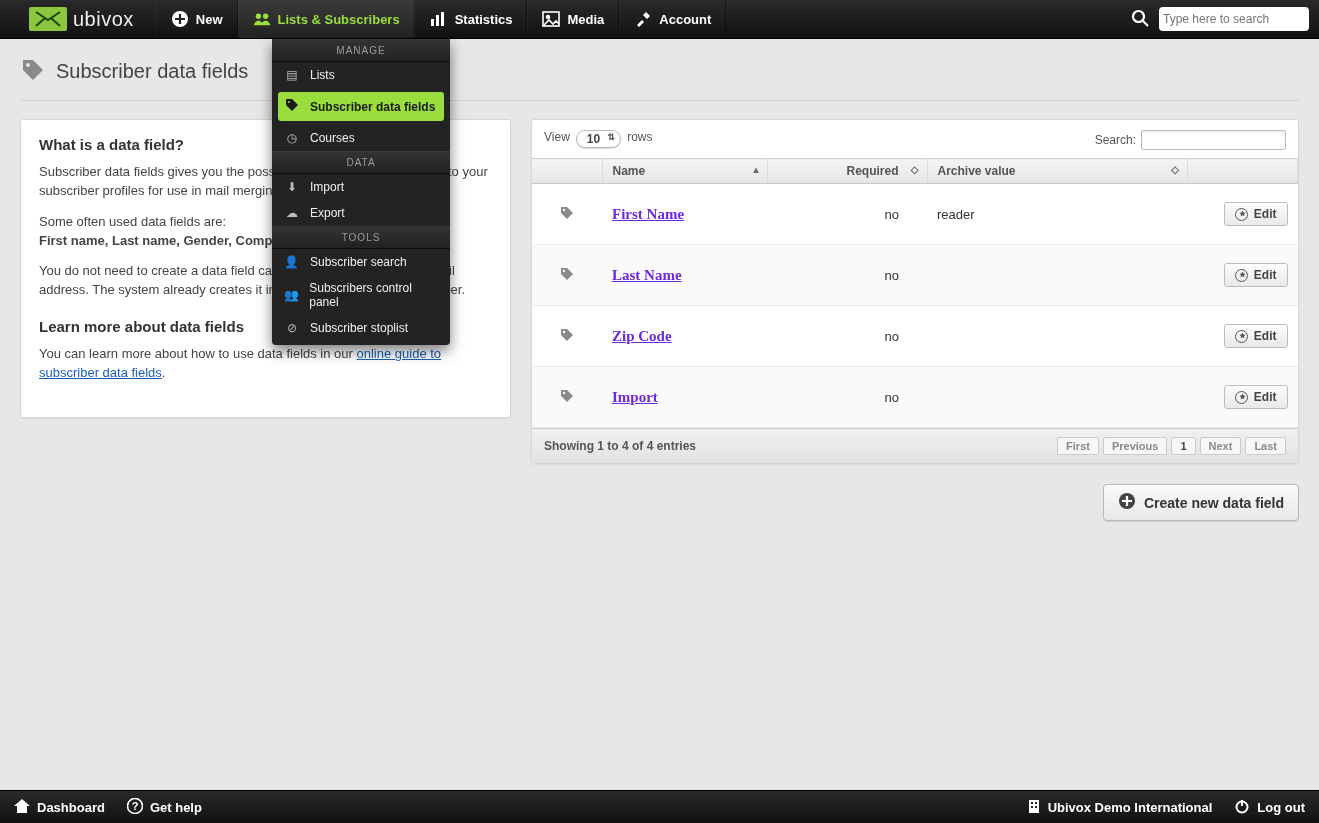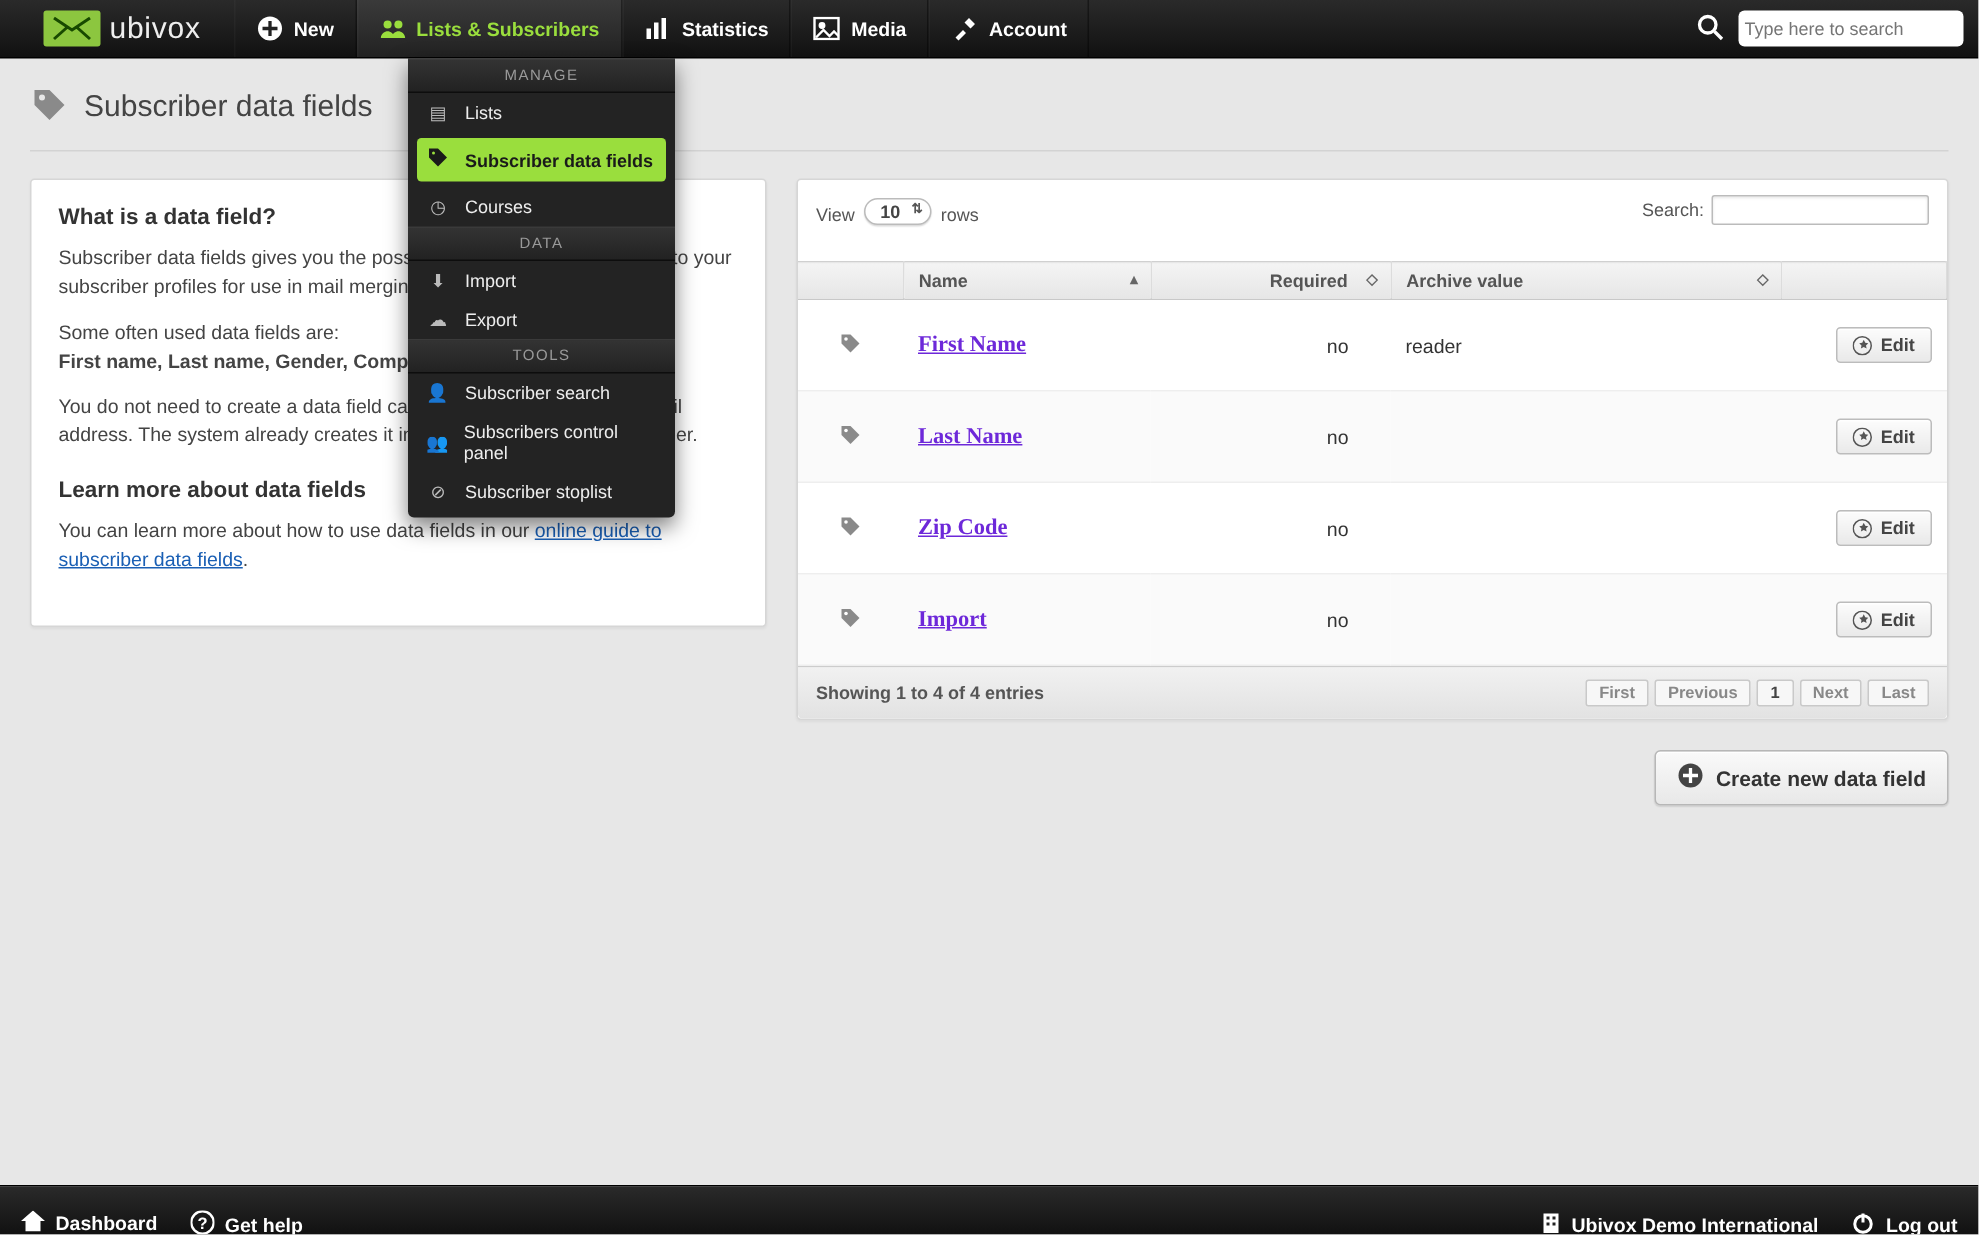--- a/index.html
+++ b/index.html
@@ -94,21 +94,21 @@
   }
   .panel.left { width:491px; padding:16px 18px 22px 18px; }
   .panel.left h2 { font-size:15px; color:#333; margin-bottom:10px; font-weight:700;}
   .panel.left p { color:#444; line-height:1.45; margin-bottom:12px; }
   .panel.left h3 { font-size:15px; color:#333; margin:18px 0 10px; font-weight:600;}
   .link { color:#1a5fb4; text-decoration:underline; cursor:pointer; }
   .strong { font-weight:bold; }
   .panel.right { flex:1; padding:0; }
   
   .tctrl {
-    display:flex; align-items:flex-end; padding:10px 12px 24px 12px;
+    display:flex; align-items:flex-start; padding:10px 12px 8px 12px;
     color:#555; font-size:12px;
   }
   .tctrl .select {
     background:#fff; border:1px solid #bbb; border-radius:10px;
     padding:1px 20px 1px 10px; margin:0 6px; position:relative; cursor:pointer;
     box-shadow: inset 0 1px 0 #fff, 0 1px 1px rgba(0,0,0,0.15);
     font-weight:bold; color:#444;
   }
   .tctrl .select::after{
     content:"⇅"; position:absolute; right:5px; top:1px; font-size:9px; color:#555;
@@ -166,21 +166,21 @@
     background:linear-gradient(#fafafa,#e8e8e8);
     border:1px solid #b7b7b7; border-radius:4px;
     padding:7px 14px; font-size:14px; font-weight:bold; color:#333;
     display:inline-flex; align-items:center; gap:8px; cursor:pointer;
     box-shadow: inset 0 1px 0 #fff, 0 1px 1px rgba(0,0,0,0.1);
   }
   
   .bottombar {
     position:absolute; bottom:0; left:0; right:0; height:33px;
     background:linear-gradient(#2a2a2a,#111);
-    display:flex; align-items:flex-start; padding:16px 14px;
+    display:flex; align-items:center; padding:16px 14px;
     color:#fff; font-size:13px; font-weight:bold;
     border-top:1px solid #000;
   }
   .bottombar .bitem { display:flex; align-items:center; gap:7px; margin-right:22px; cursor:pointer;}
   .bottombar .bright { margin-left:auto; display:flex; align-items:center; gap:22px;}
 </style>
 </head>
 <body>
 
 <div class="topbar">

